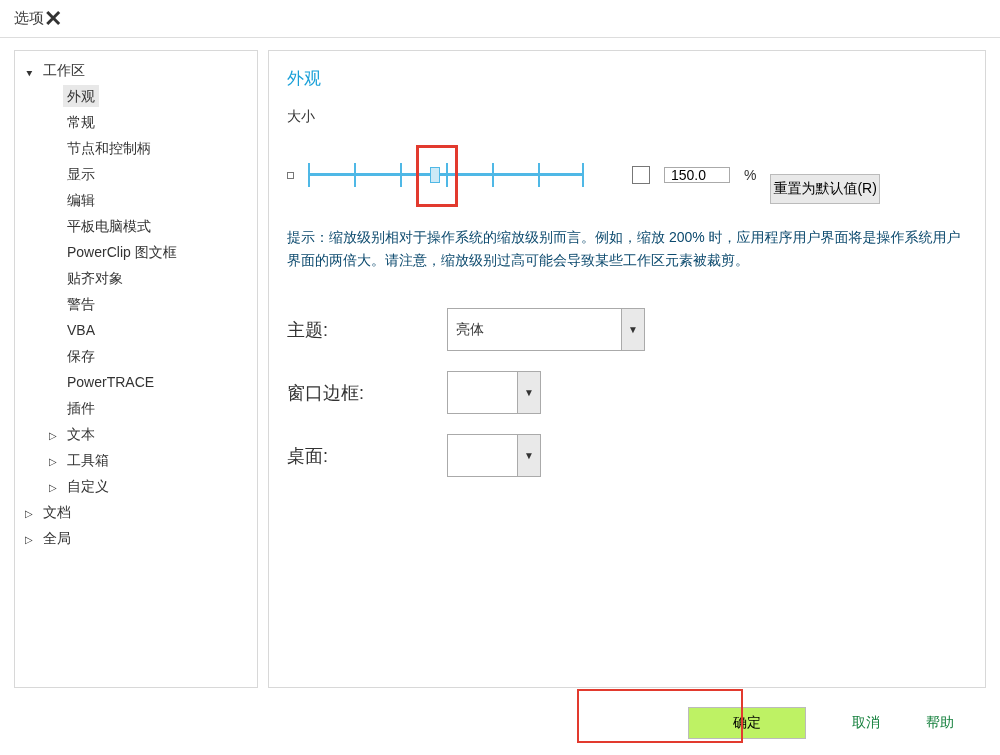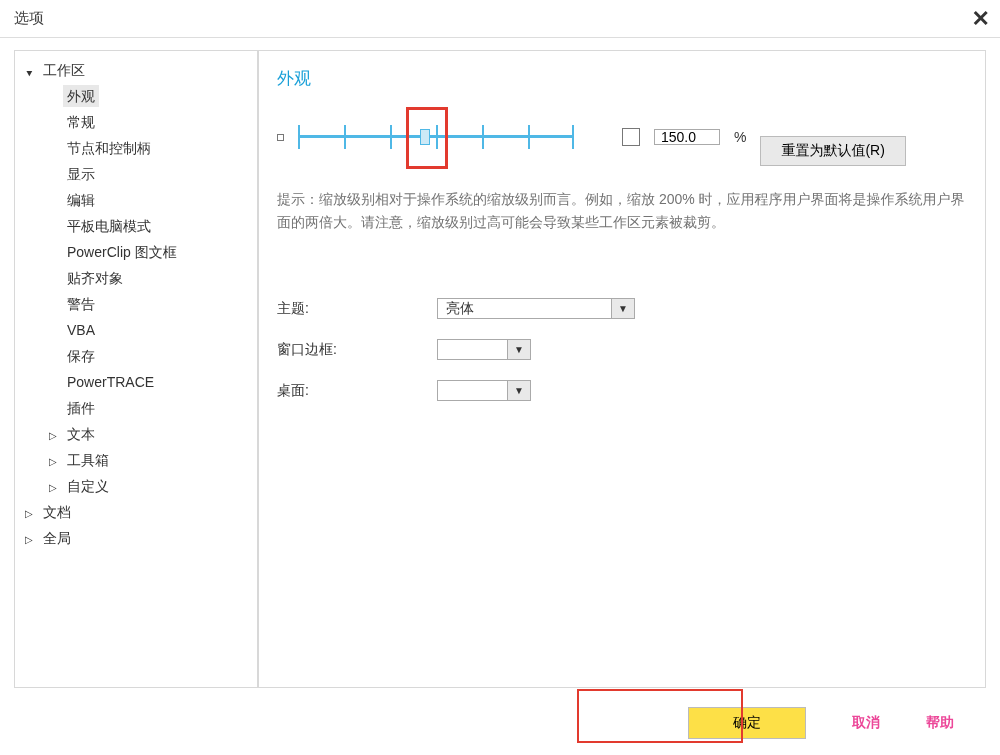--- a/index.html
+++ b/index.html
@@ -9,35 +9,36 @@
   color: #333;
   background: #fff;
   width: 1000px;
   height: 755px;
   overflow: hidden;
   position: relative;
 }
 .titlebar {
   display: flex;
   align-items: center;
-  justify-content: space-between;
+  justify-content: flex-start;
   height: 38px;
   padding: 0 10px 0 14px;
   border-bottom: 1px solid #ddd;
 }
 .titlebar .title { font-size: 15px; color: #444; }
 .titlebar .close {
   font-size: 22px;
   font-weight: bold;
   cursor: pointer;
   line-height: 1;
 }
 .body-area {
   display: flex;
   padding: 12px 14px 0 14px;
+  gap: 10px;
   height: 650px;
 }
 .tree-panel {
   width: 244px;
   border: 1px solid #d8d8d8;
   padding: 6px 0 6px 0;
   overflow: hidden;
   background: #fff;
 }
 .tree li {
@@ -156,43 +157,43 @@
   width: 66px;
   height: 16px;
   border: 1px solid #aaa;
   padding: 0 6px;
   font-size: 14px;
   text-align: left;
 }
 .pct { font-size: 14px; }
 .reset-btn {
   height: 30px;
-  padding: 0 20px;
+  padding: 0 2px;
   background: #e9e9e9;
   border: 1px solid #bbb;
   font-size: 14px;
   cursor: pointer;
   margin-top: 28px;
 }
 .hint {
   font-size: 14px;
   line-height: 1.65;
-  color: #737373;
-  margin-bottom: 64px;
+  color: #0c4a6e;
+  margin-bottom: 36px;
 }
 .form-row {
   display: flex;
   align-items: center;
   margin-bottom: 20px;
 }
-.form-row .lbl { width: 160px; font-size: 14px; }
+.form-row .lbl { width: 160px; font-size: 18px; }
 .combo {
   display: flex;
   align-items: stretch;
-  height: 21px;
+  height: 43px;
 }
 .combo .combo-text {
   border: 1px solid #aaa;
   border-right: none;
   padding: 3px 8px;
   min-width: 70px;
   background: #fff;
   font-size: 14px;
   display: flex;
   align-items: center;
@@ -214,32 +215,31 @@
   height: 64px;
   display: flex;
   align-items: center;
   justify-content: flex-end;
   gap: 46px;
   padding-right: 46px;
 }
 .footer .btn {
   height: 32px;
   min-width: 118px;
-  background: #fde047;
+  background: #bef264;
   border: 1px solid #bbb;
   font-size: 14px;
   cursor: pointer;
 }
 .footer .link-btn {
   background: none;
   border: none;
   font-size: 14px;
-  color: #ec4899;
-  cursor: pointer;
-  font-weight: bold;
+  color: #15803d;
+  cursor: pointer;
 }
 .highlight-ok {
   position: absolute;
   border: 2px solid #e23a2e;
   pointer-events: none;
 }
 </style>
 </head>
 <body>
 
@@ -270,20 +270,21 @@
       <li class="lvl1 caret-right"><span class="item-label">工具箱</span></li>
       <li class="lvl1 caret-right"><span class="item-label">自定义</span></li>
       <li class="lvl0 caret-right"><span class="item-label">文档</span></li>
       <li class="lvl0 caret-right"><span class="item-label">全局</span></li>
     </ul>
   </div>
 
   <div class="content-panel">
     <div class="panel-title">外观</div>
 
+    <div class="section-label">大小</div>
 
     <div class="size-row">
       <div class="size-preview"></div>
       <div class="slider-wrap">
         <div class="slider-track"></div>
         <div class="slider-tick" style="left:0px"></div>
         <div class="slider-tick" style="left:46px"></div>
         <div class="slider-tick" style="left:92px"></div>
         <div class="slider-tick" style="left:138px"></div>
         <div class="slider-tick" style="left:184px"></div>

